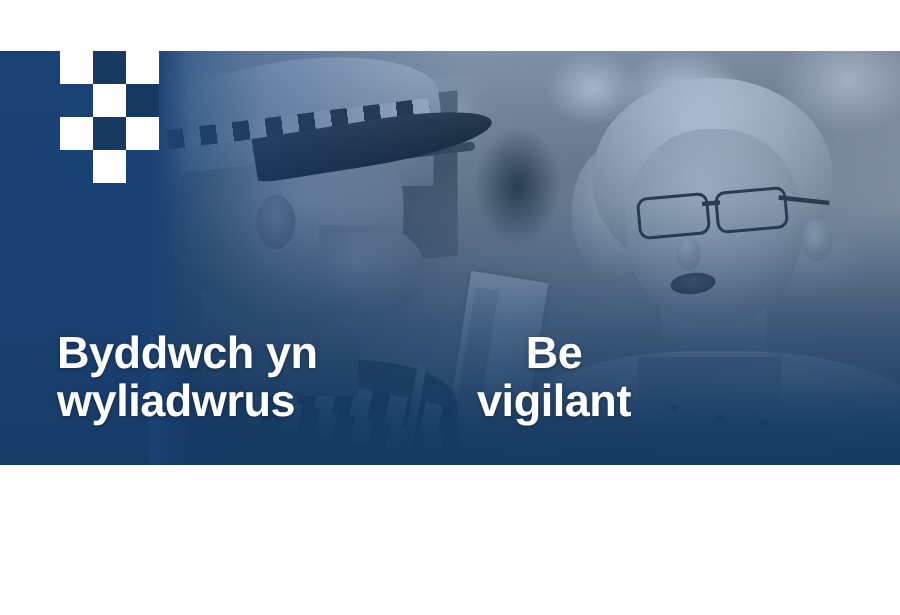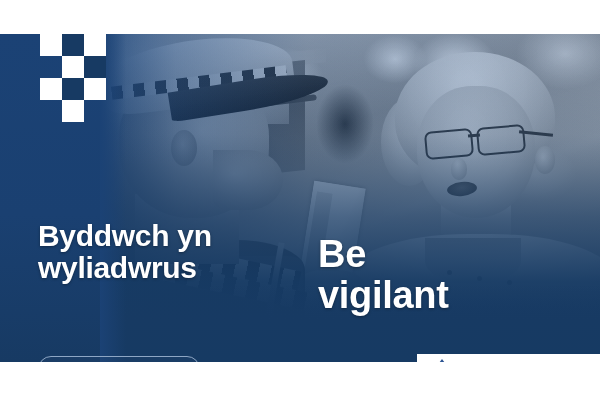--- a/index.html
+++ b/index.html
@@ -5,21 +5,21 @@
 <style>
   html,body{margin:0;padding:0;background:#ffffff;}
   body{
     width:600px;height:410px;overflow:hidden;position:relative;
     font-family:"Liberation Sans","DejaVu Sans",sans-serif;
     -webkit-font-smoothing:antialiased;
   }
 
   
   #banner{
-    position:absolute;left:0;top:34px;width:600px;height:328px;
+    position:absolute;left:0;top:34px;width:600px;height:276px;
     overflow:hidden;background:#1b4275;
   }
 
   
   .photo{
     position:absolute;left:95px;top:0;width:505px;height:295px;
     overflow:hidden;filter:grayscale(1) contrast(1.05) brightness(1.02);
   }
   .ph{position:absolute;}
 
@@ -232,21 +232,21 @@
   #checker .w{background:#ffffff;}
   #checker .d{background:#173a63;}
 
   
   .headline{
     position:absolute;color:#ffffff;font-weight:700;line-height:1.08;
     letter-spacing:-.3px;text-shadow:0 1px 3px rgba(0,0,0,.35);
     white-space:pre-line;
   }
   #headline-cy{left:38px;top:186px;font-size:30px;}
-  #headline-en{left:318px;top:200px;font-size:38px;}
+  #headline-en{left:318px;top:186px;font-size:30px;text-align:center;}
 
   
   #url-pill{
     position:absolute;left:38px;top:322px;
     padding:6px 16px 7px;border:1px solid #8ea6c4;border-radius:16px;
     color:#ffffff;font-size:10.5px;letter-spacing:.1px;line-height:1;
     background:rgba(255,255,255,.02);
   }
 
   

